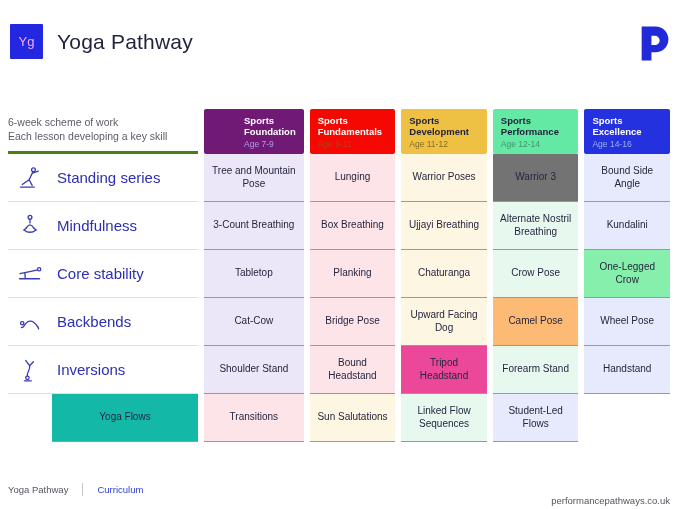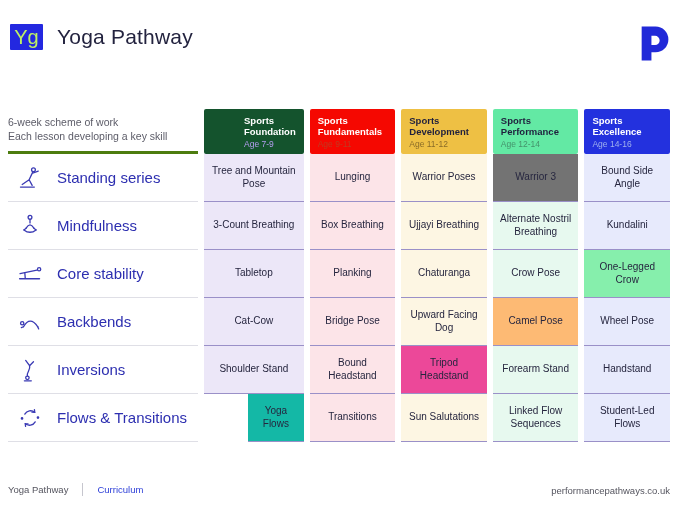--- a/index.html
+++ b/index.html
@@ -1,22 +1,22 @@
 <!DOCTYPE html>
 <html><head>
 <meta charset="utf-8">
 <style>
   html,body{margin:0;padding:0;background:#fff;}
   #page{position:relative;width:678px;height:509px;background:#ffffff;overflow:hidden;
         font-family:"Liberation Sans", sans-serif;}
 
   
   .top-header{position:absolute;left:10px;top:24px;display:flex;align-items:center;gap:14px;}
-  .logo-square{width:33px;height:26px;background:#2328e0;color:#bef264;display:flex;align-items:center;
-               justify-content:center;font-size:20px;border-radius:1px;}
+  .logo-square{width:33px;height:35px;background:#2328e0;color:#f0abfc;display:flex;align-items:center;
+               justify-content:center;font-size:13px;border-radius:1px;}
   .page-title{font-size:21px;color:#23233f;font-weight:500;letter-spacing:.2px;}
   .pp-logo{position:absolute;right:9px;top:25px;width:30px;height:37px;}
 
   
   #table-grid{position:absolute;left:8px;top:109px;width:662px;display:grid;
               grid-template-columns:190px repeat(5,1fr);
               grid-template-rows:45px repeat(6,48px);column-gap:6px;}
   .meta-cell{border-bottom:3px solid #4d7c0f;font-size:10.5px;color:#5c5c68;line-height:14px;
              padding-top:6px;}
   .col-head{border-radius:2px;padding:6px 8px;box-sizing:border-box;}
@@ -29,21 +29,21 @@
   .cell{border-bottom:1px solid #9a90c8;display:flex;align-items:center;justify-content:center;
         text-align:center;font-size:10px;color:#26263f;line-height:12.5px;padding:3px 7px;
         box-sizing:border-box;}
 
   
   .footer-left{position:absolute;left:8px;bottom:13px;display:flex;align-items:center;gap:14px;
                font-size:9.5px;}
   .footer-name{color:#55555f;}
   .footer-divider{width:1px;height:13px;background:#c6c6ce;}
   .footer-link{color:#2c3ed8;cursor:pointer;}
-  .footer-url{position:absolute;right:8px;bottom:13px;font-size:9.5px;color:#55555f;}
+  .footer-url{position:absolute;right:8px;bottom:3px;font-size:9.5px;color:#55555f;}
 </style>
 </head>
 <body>
 
 <div id="page">
 
   <div class="top-header">
     <div class="logo-square">
       <span>Yg</span>
     </div>
@@ -53,21 +53,21 @@
   <svg class="pp-logo" viewBox="0 0 29 36">
     <path fill="#2129d8" fill-rule="evenodd" d="M2.5 1.5 H16 A12.5 12.5 0 0 1 16 26.5 H12 V34.5 H2.5 Z
          M12 10.5 H15.5 A4.4 4.4 0 0 1 15.5 19.5 H12 Z"></path>
   </svg>
 
   <div id="table-grid">
       <div class="meta-cell">
         <div>6-week scheme of work</div>
         <div>Each lesson developing a key skill</div>
       </div>
-      <div class="col-head" style="background: #14532d; padding-left: 40px;">
+      <div class="col-head" style="background: #701a75; padding-left: 40px;">
         <div class="col-name" style="color: rgb(255, 255, 255);">Sports Foundation</div>
         <div class="col-age" style="color: rgb(180, 157, 240);">Age 7-9</div>
       </div>
       <div class="col-head" style="background: rgb(245, 8, 1);">
         <div class="col-name" style="color: rgb(255, 255, 255);">Sports Fundamentals</div>
         <div class="col-age" style="color: rgb(193, 58, 32);">Age 9-11</div>
       </div>
       <div class="col-head" style="background: rgb(238, 192, 68);">
         <div class="col-name" style="color: rgb(31, 31, 61);">Sports Development</div>
         <div class="col-age" style="color: rgb(138, 108, 40);">Age 11-12</div>
@@ -152,33 +152,20 @@
             <path d="M8.5 27.5 h8"></path>
           </svg>
         </div>
         <div class="lbl">Inversions</div>
       </div>
       <div class="cell" style="background: rgb(236, 231, 248);">Shoulder Stand</div>
       <div class="cell" style="background: rgb(252, 228, 232);">Bound Headstand</div>
       <div class="cell" style="background: #ec4899;">Tripod Headstand</div>
       <div class="cell" style="background: rgb(231, 249, 239);">Forearm Stand</div>
       <div class="cell" style="background: rgb(231, 234, 252);">Handstand</div>
-      <div class="row-label">
-        <div class="row-icon">
-          <svg width="26" height="26" viewBox="0 0 30 30" fill="none" stroke="#3a3ab4" stroke-width="1.5" stroke-linecap="round" stroke-linejoin="round">
-            <path d="M9 10.5 A7.5 7.5 0 0 1 20.5 8.5"></path>
-            <path d="M20.5 8.5 l-0.4 -3.2 M20.5 8.5 l-3.2 -0.2"></path>
-            <path d="M21 19.5 A7.5 7.5 0 0 1 9.5 21.5"></path>
-            <path d="M9.5 21.5 l0.4 3.2 M9.5 21.5 l3.2 0.2"></path>
-            <circle cx="5.8" cy="15.5" r="0.8" fill="#3a3ab4"></circle>
-            <circle cx="24.2" cy="14.5" r="0.8" fill="#3a3ab4"></circle>
-          </svg>
-        </div>
-        <div class="lbl">Flows &amp; Transitions</div>
-      </div>
       <div class="cell" style="background: #14b8a6; margin-left: 44px;">Yoga Flows</div>
       <div class="cell" style="background: rgb(252, 228, 232);">Transitions</div>
       <div class="cell" style="background: rgb(253, 246, 227);">Sun Salutations</div>
       <div class="cell" style="background: rgb(231, 249, 239);">Linked Flow Sequences</div>
       <div class="cell" style="background: rgb(231, 234, 252);">Student-Led Flows</div>
     </div>
 
   <div class="footer-left">
     <span class="footer-name">Yoga Pathway</span>
     <span class="footer-divider"></span>

